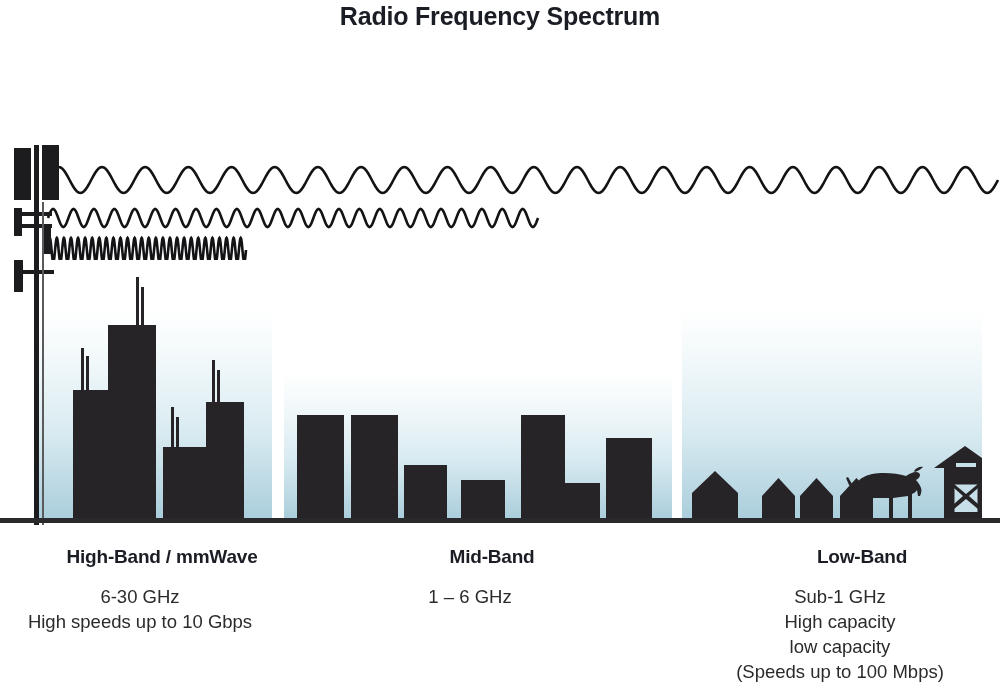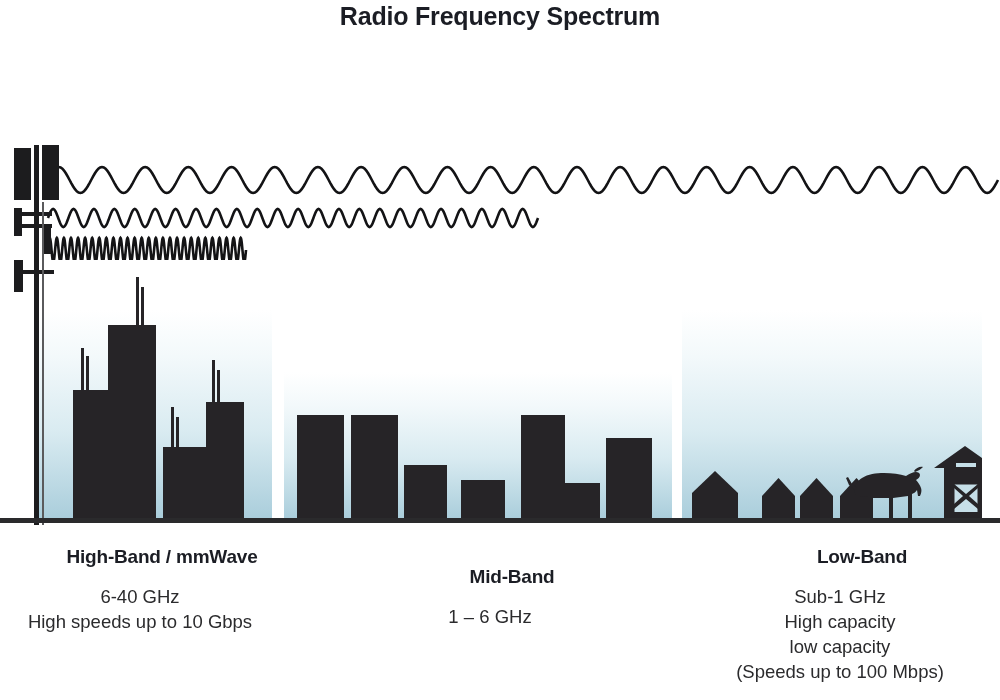--- a/index.html
+++ b/index.html
@@ -93,21 +93,21 @@
   }
   .city-layer { position: absolute; left: 0; top: 0; width: 1000px; height: 520px; }
 
   
   .caption-col {
     position: absolute;
     top: 546px;
     text-align: center;
   }
   .cap-high { left: 0px;   width: 280px; }
-  .cap-mid  { left: 340px; width: 300px; margin-top: 20px; }
+  .cap-mid  { left: 320px; width: 300px; }
   .cap-low  { left: 680px; width: 320px; }
 
   .cap-title {
     font-size: 19px;
     font-weight: bold;
     color: #1b1d24;
     letter-spacing: -0.2px;
     margin-bottom: 16px;
     white-space: nowrap;
     padding-left: 44px;
@@ -203,21 +203,21 @@
         <rect fill="#262427" x="270" y="52" width="2.5" height="30"></rect>
         <rect fill="#262427" x="295.5" y="52" width="2.5" height="30"></rect>
       </g>
     </svg>
 
     <div class="ground-line"></div>
   </div>
 
   <div class="caption-col cap-high">
     <div class="cap-title">High-Band / mmWave</div>
-    <div class="cap-line">6-40 GHz</div>
+    <div class="cap-line">6-30 GHz</div>
     <div class="cap-line">High speeds up to 10 Gbps</div>
   </div>
 
   <div class="caption-col cap-mid">
     <div class="cap-title">Mid-Band</div>
     <div class="cap-line">1 – 6 GHz</div>
   </div>
 
   <div class="caption-col cap-low">
     <div class="cap-title">Low-Band</div>

